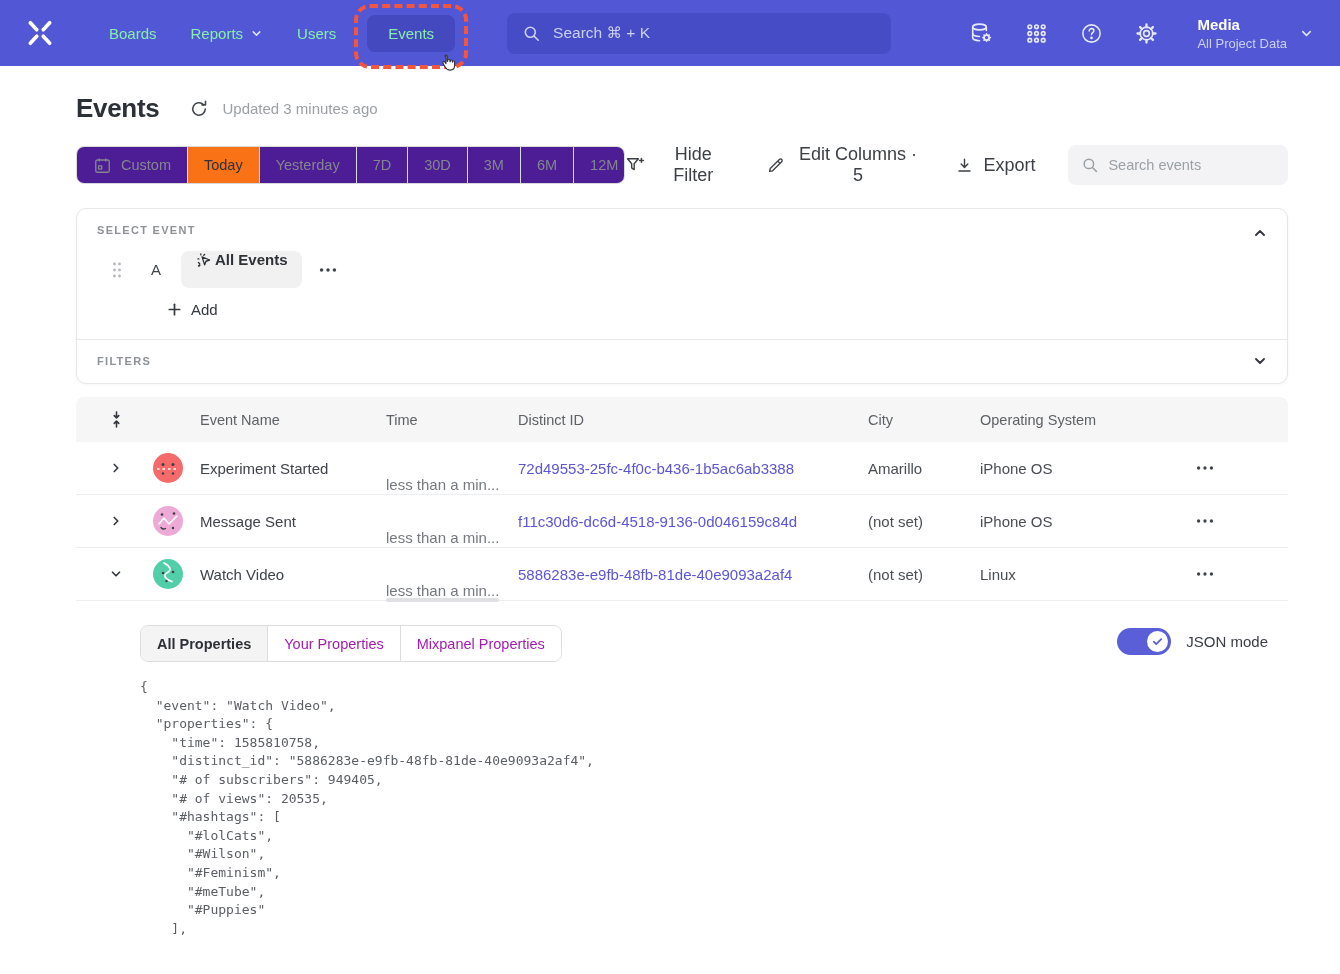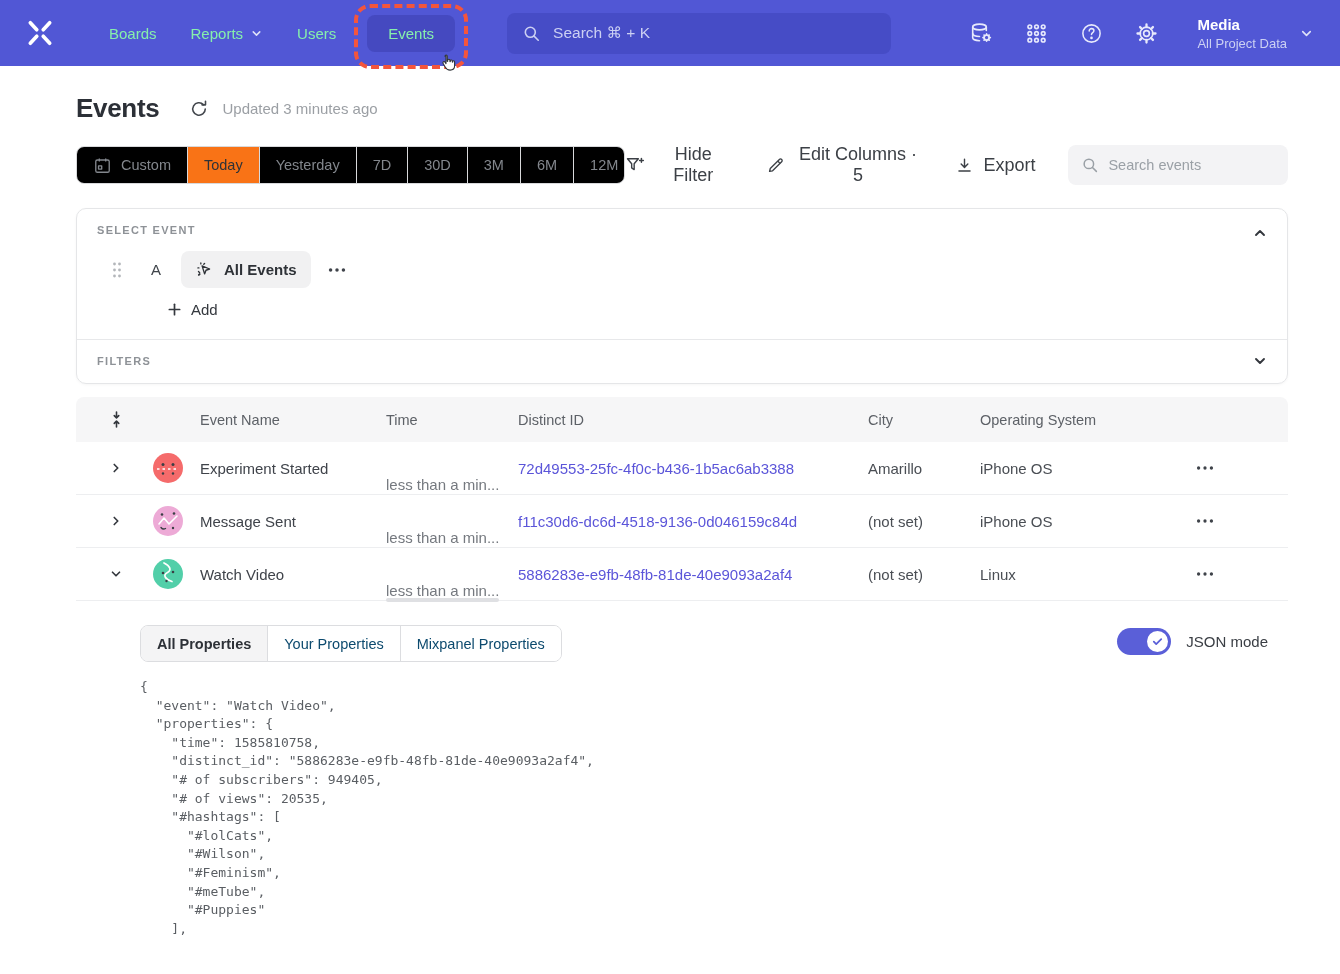--- a/index.html
+++ b/index.html
@@ -29,38 +29,38 @@
   
   .main { margin-left:76px; width:1212px; }
   .title-row { margin-top:27px; display:flex; align-items:center; }
   .page-title { font-size:26px; font-weight:700; color:#2c3037; letter-spacing:-.3px; }
   .refresh-btn { margin-left:30px; width:20px; height:20px; color:#43474d; cursor:pointer; }
   .updated-text { margin-left:13px; color:#9b9fa4; font-size:15px; }
 
   .controls-row { margin-top:20px; display:flex; align-items:center; justify-content:space-between; }
   .date-group { display:flex; align-items:stretch; border:1px solid #d8d9db; border-radius:8px; overflow:hidden; height:38px; }
   .date-btn { display:flex; align-items:center; gap:9px; padding:0 16px; font-size:14.5px; color:#83878d;
-    border-left:1px solid #d8d9db; cursor:pointer; background:#000000; }
+    border-left:1px solid #d8d9db; cursor:pointer; background:#4c1d95; }
   .date-btn:first-child { border-left:none; }
   .date-btn.selected { background:#f97316; color:#2e3238; font-weight:400; }
   .right-controls { display:flex; align-items:center; gap:33px; }
   .tool-btn { display:flex; align-items:center; gap:9px; font-size:18px; font-weight:500; color:#3c4046; cursor:pointer; background:none; border:none; font-family:inherit; }
   .tool-btn svg { color:#3c4046; }
   .search-events { width:225px; height:40px; background:#f3f3f5; border-radius:8px; display:flex; align-items:center; gap:9px; padding:0 13px; }
   .search-events input { border:none; outline:none; background:transparent; font-size:14.5px; color:#3c4046; width:100%; font-family:inherit; }
   .search-events input::placeholder { color:#9aa0a6; }
 
   
   .query-card { margin-top:22px; border:1px solid #e5e6e8; border-radius:10px; box-shadow:0 1px 3px rgba(0,0,0,.04); }
   .qb-section { position:relative; padding:15px 20px 18px; }
   .qb-label { font-size:11px; font-weight:700; letter-spacing:1.3px; color:#8e9297; }
   .event-row { margin-top:15px; display:flex; align-items:center; }
   .drag-handle { margin-left:14px; margin-right:24px; color:#b3b6ba; cursor:grab; display:flex; }
   .row-letter { width:18px; text-align:center; margin-right:16px; font-size:15px; color:#3f444a; }
-  .event-chip { display:flex; align-items:center; gap:9px; background:#f1f1f2; border-radius:8px; height:37px;
+  .event-chip { display:flex; align-items:flex-start; background:#f1f1f2; border-radius:8px; height:37px;
     padding:0 14px; font-size:15px; font-weight:700; color:#2e3237; cursor:pointer; border:none; font-family:inherit; }
   .more-dots { margin-left:15px; color:#3f434a; cursor:pointer; display:flex; }
   .panel-chevron { position:absolute; top:13px; right:16px; width:22px; height:22px; color:#33373d; cursor:pointer; display:flex; align-items:center; justify-content:center; }
   .add-btn { margin-top:13px; margin-left:70px; display:inline-flex; align-items:center; gap:9px;
     font-size:15px; font-weight:500; color:#34383e; cursor:pointer; background:none; border:none; font-family:inherit; }
   .filters-section { border-top:1px solid #e7e8ea; position:relative; padding:15px 20px 16px; }
   .filters-section .panel-chevron { top:10px; }
 
   
   .summary { margin-top:26px; font-size:14.5px; color:#3d4147; }
@@ -76,21 +76,21 @@
   .c-name { color:#3f434a; }
   .c-time { color:#75797f;margin-top:32px; }
   .c-id { color:#5b55d9; cursor:pointer; }
   .c-dim { color:#4a4e54; }
   .row-dots { color:#3f434a; cursor:pointer; display:flex; }
   .scroll-thumb { position:absolute; left:310px; bottom:-2px; width:113px; height:4px; background:#dfe0e3; border-radius:2px; cursor:pointer; }
 
   
   .detail { position:relative; padding:24px 20px 0 64px; }
   .tabs { display:inline-flex; border:1px solid #dcdde0; border-radius:8px; overflow:hidden; height:37px; }
-  .tab { display:flex; align-items:center; padding:0 16px; font-size:14.5px; color:#0c4a6e; border-right:1px solid #dcdde0; cursor:pointer; background:#fff; font-family:inherit; border-top:none; border-bottom:none; border-left:none; }
+  .tab { display:flex; align-items:center; padding:0 16px; font-size:14.5px; color:#a21caf; border-right:1px solid #dcdde0; cursor:pointer; background:#fff; font-family:inherit; border-top:none; border-bottom:none; border-left:none; }
   .tab:last-child { border-right:none; }
   .tab.active { background:#f4f4f5; color:#2d3137; font-weight:700; border-right:1px solid #dcdde0; }
   .json-mode { position:absolute; right:20px; top:27px; display:flex; align-items:center; gap:15px; }
   .toggle { width:54px; height:27px; border-radius:14px; background:#5a5fd8; position:relative; cursor:pointer; border:none; }
   .toggle .knob { position:absolute; right:3px; top:3px; width:21px; height:21px; border-radius:50%; background:#fff;
     display:flex; align-items:center; justify-content:center; }
   .json-mode-label { font-size:15px; color:#3a3e44; }
   .code-block { margin-top:16px; font-family:"DejaVu Sans Mono",monospace; font-size:13px; line-height:18.6px; color:#5a5e63; }
   .code-line { white-space:pre; }
 

